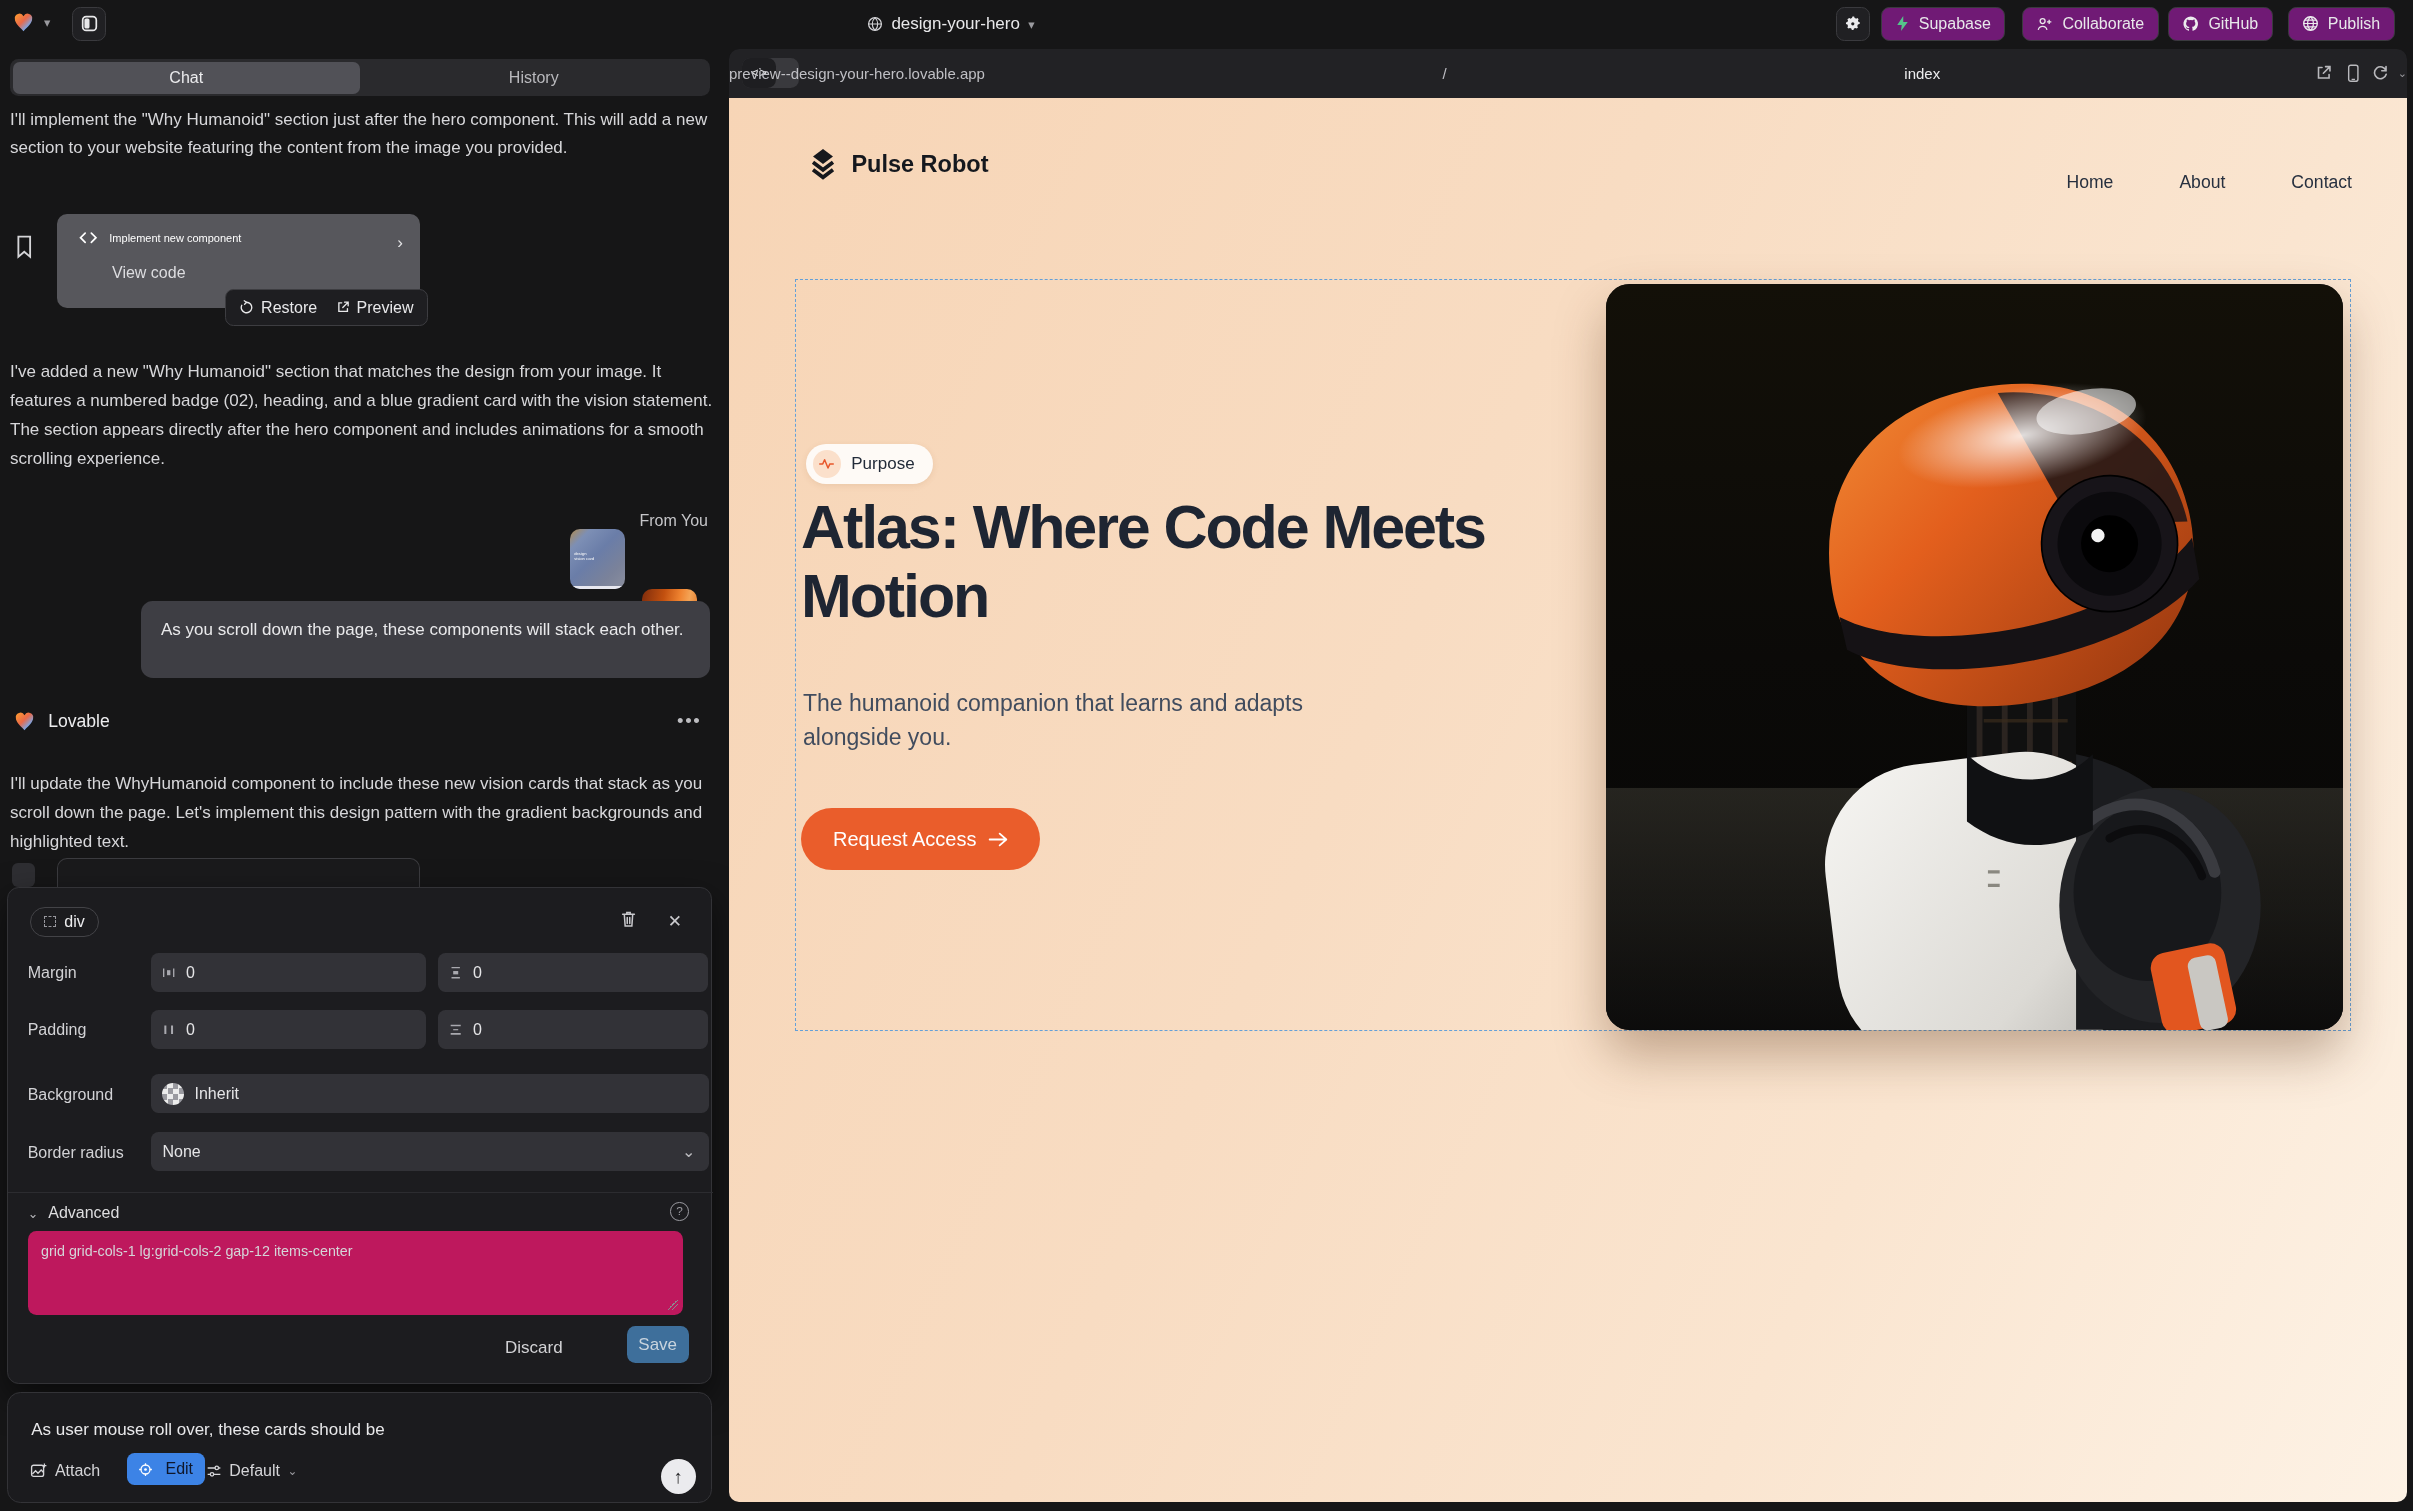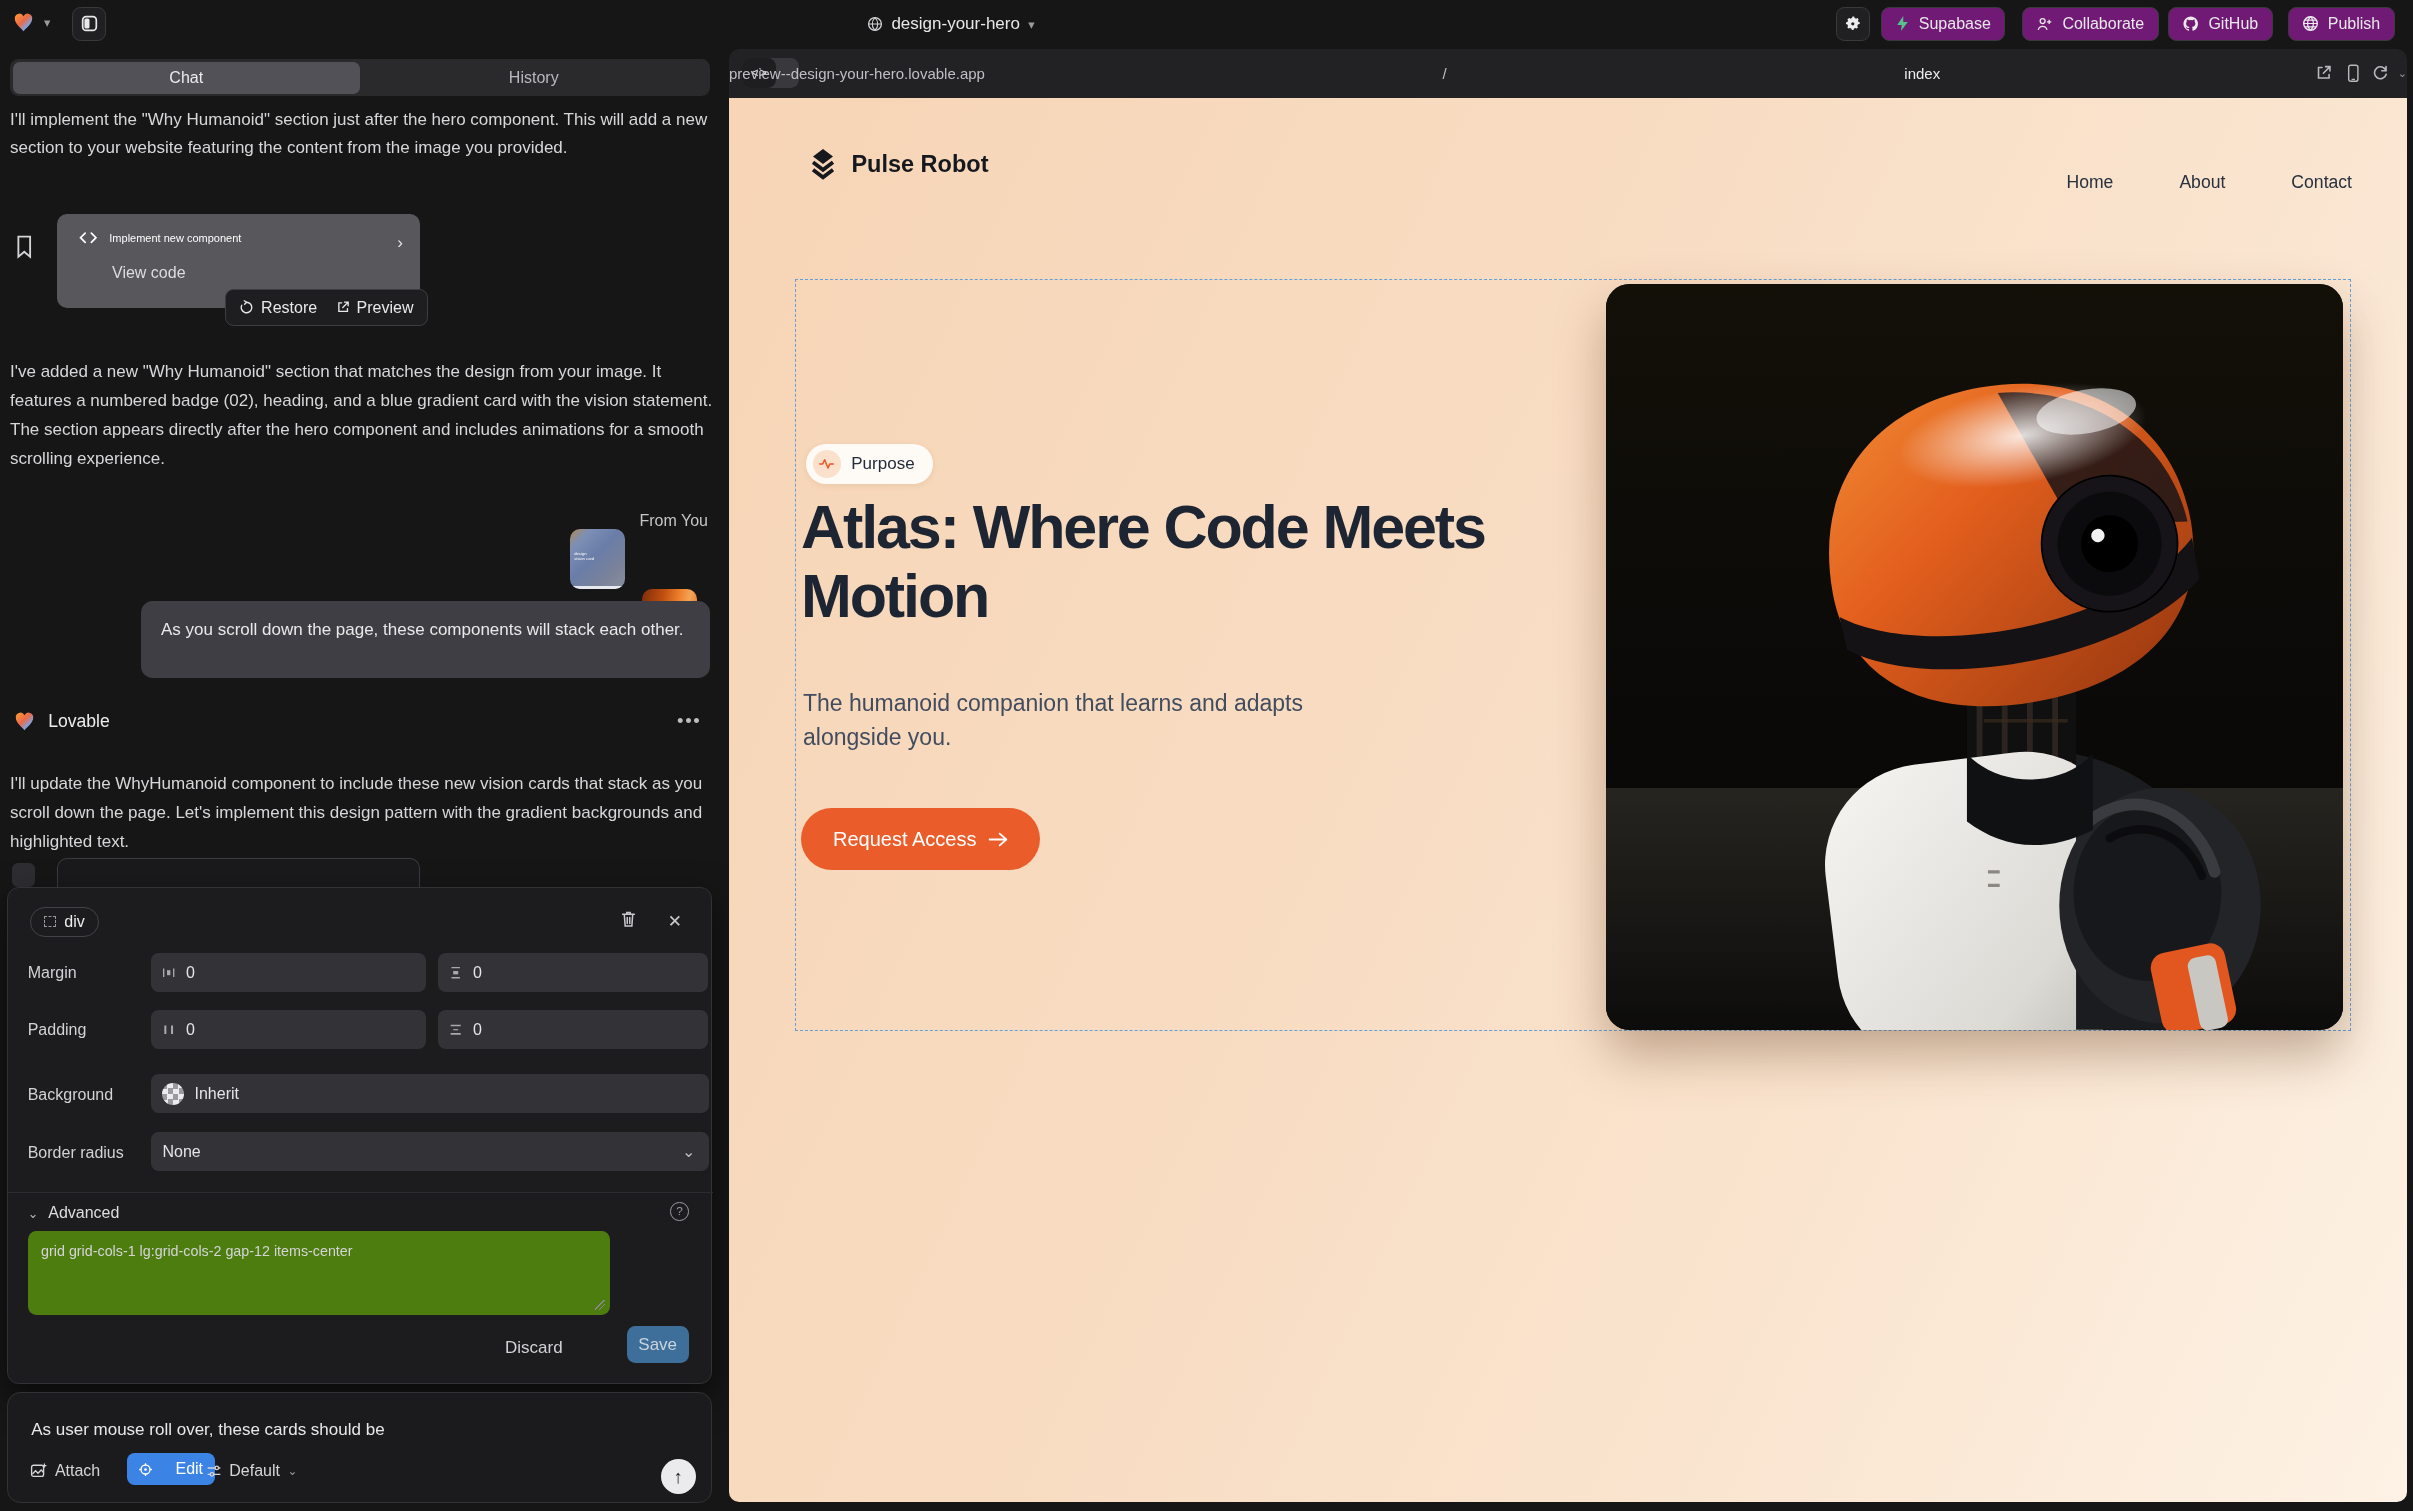--- a/index.html
+++ b/index.html
@@ -69,35 +69,35 @@
   .field .fico { color:#a9a9af; display:flex; }
   .checker { width:22px; height:22px; border-radius:50%;
              background-image:conic-gradient(#ececec 0 25%, #9a9aa0 0 50%, #ececec 0 75%, #9a9aa0 0);
              background-size:11px 11px; }
   .sel-chevron { position:absolute; right:13.4px; color:#b9b9bd; }
   .divider { position:absolute; left:0; width:705px; height:0.8px; background:#2c2c30; }
   .adv-row { position:absolute; left:20px; display:flex; align-items:center; gap:10px; color:#dedee0;
              font-size:16px; cursor:pointer; }
   .help { position:absolute; right:22px; width:18.5px; height:18.5px; border:1.3px solid #9a9aa0; border-radius:50%;
           color:#9a9aa0; font-size:11.8px; display:flex; align-items:center; justify-content:center; cursor:pointer; }
-  .classbox { position:absolute; left:20px; width:582px; height:84px; background:#4d7c0f; border-radius:8.4px;
+  .classbox { position:absolute; left:20px; width:655px; height:84px; background:#be185d; border-radius:8.4px;
               padding:11.8px 13.4px; color:#d5d5d8; font-size:14.3px; cursor:text; }
   .resize { position:absolute; right:5px; bottom:5px; width:10px; height:10px;
             background:linear-gradient(135deg, transparent 0 45%, #8a8a90 45% 52%, transparent 52% 66%, #8a8a90 66% 73%, transparent 73%); }
   .discard { position:absolute; color:#d2d2d5; font-size:17px; cursor:pointer; }
   .save { position:absolute; width:62px; height:37px; background:#3e6f9b; border-radius:8.4px; color:#c9d4de;
           font-size:17px; display:flex; align-items:center; justify-content:center; cursor:pointer; }
 
   
   .composer { left:6.7px; top:1392px; width:705px; height:111px; background:#1b1b1e; border:0.8px solid #333337;
               border-radius:13.4px; }
   .composer .value { position:absolute; left:23.5px; top:27px; color:#e8e8ea; font-size:17px; }
   .c-item { position:absolute; display:flex; align-items:center; gap:7.6px; color:#d5d5d8; font-size:16px; cursor:pointer; }
-  .edit-pill { position:absolute; display:flex; align-items:center; gap:22px; height:32px; padding:0 11.8px;
-               background:#3c83e6; border-radius:7.6px; color:#ffffff; font-size:16px; cursor:pointer; }
+  .edit-pill { position:absolute; display:flex; align-items:center; gap:12px; height:32px; padding:0 11.8px;
+               background:#3c83e6; border-radius:7.6px; color:#0f172a; font-size:16px; cursor:pointer; }
   .send { position:absolute; right:15px; top:66px; width:35px; height:35px; border-radius:50%; background:#ebebee;
           color:#1c1c1e; font-size:18.5px; display:flex; align-items:center; justify-content:center; cursor:pointer; }
 
   
   .preview { left:729px; top:49px; width:1678px; height:1453px; border-radius:10px; overflow:hidden; background:#101013; }
   .chrome { position:absolute; left:0; top:0; width:1678px; height:49px; background:#222225; }
   .code-toggle { position:absolute; left:13.4px; top:9.2px; width:57px; height:30px; background:#39393d; border-radius:8.4px; cursor:pointer; }
   .code-toggle .seg { position:absolute; left:0; top:0; width:34px; height:30px; background:#1e1e21; border-radius:8.4px;
                       color:#e8e8ea; font-size:12.6px; display:flex; align-items:center; justify-content:center; letter-spacing:0.8px; }
   .urlbar { position:absolute; left:0; right:0; top:0; height:49px; display:flex; align-items:center; justify-content:space-between;

